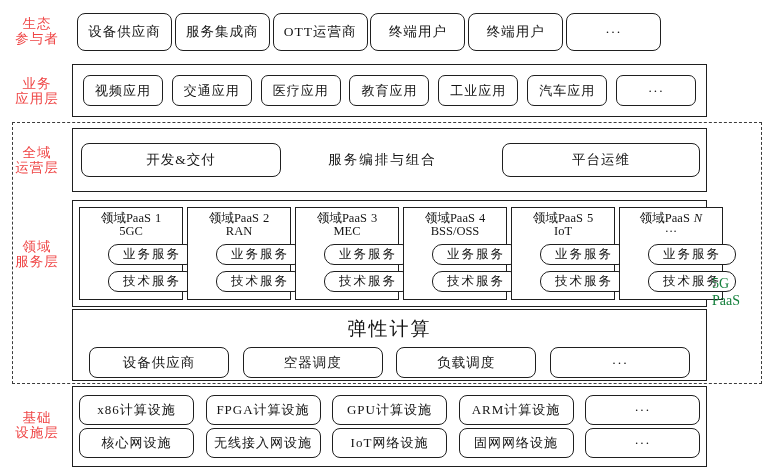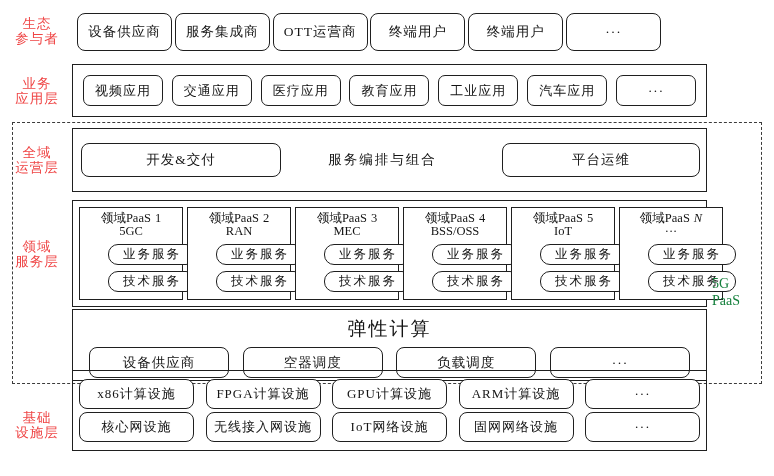--- a/index.html
+++ b/index.html
@@ -65,21 +65,21 @@
   .elastic-rect{top:309px;height:72px;}
   .elastic-title{
     text-align:center;font-size:19px;letter-spacing:2px;margin-top:6px;white-space:nowrap;
   }
   .elastic-row{
     display:flex;justify-content:space-between;align-items:center;
     padding:0 16px;margin-top:5px;
   }
   .elastic-row .rbox{width:140px;height:31px;}
   
-  .infra-rect{top:370px;height:81px;display:flex;flex-direction:column;
+  .infra-rect{top:386px;height:81px;display:flex;flex-direction:column;
     justify-content:space-evenly;padding:4px 6px;}
   .infra-row{display:flex;justify-content:space-between;}
   .infra-row .rbox{width:115px;height:30px;font-size:13px;}
   
   .scope-label{
     position:absolute;left:712px;top:240px;width:52px;text-align:left;
     font-size:14px;line-height:17px;color:#15803d;margin-top:35px;
   }
 </style>
 </head>

